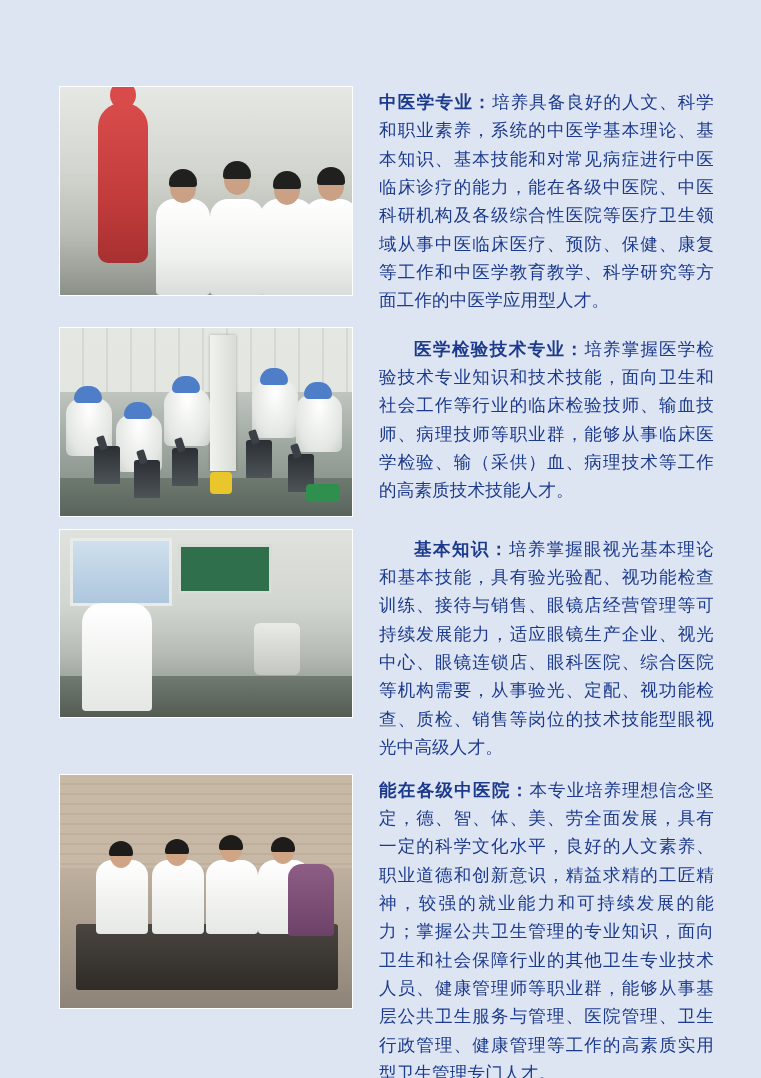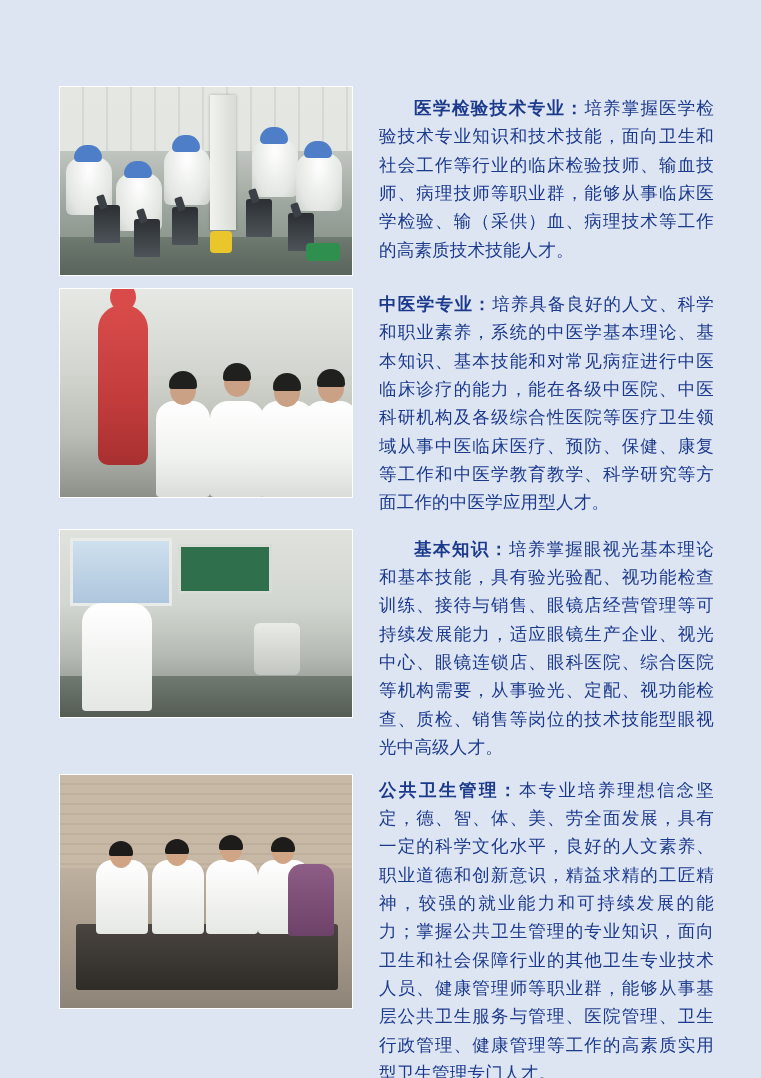--- a/index.html
+++ b/index.html
@@ -209,20 +209,45 @@
     position: absolute; right: 18px; bottom: 72px; width: 46px; height: 72px;
     background: linear-gradient(180deg,#8d5d86,#6d4268);
     border-radius: 14px 14px 4px 4px;
   }
 </style>
 </head>
 <body>
 
 <div class="page">
   <div class="content">
+
+    <div class="row r2">
+      <div class="photo p2">
+        <div class="bg"></div>
+        <div class="wall"></div>
+        <div class="model"></div>
+        <div class="coat" style="left:96px;"></div>
+        <div class="head" style="left:110px; top:86px;"></div>
+        <div class="hair" style="left:109px; top:82px;"></div>
+        <div class="coat" style="left:150px;"></div>
+        <div class="head" style="left:164px; top:78px;"></div>
+        <div class="hair" style="left:163px; top:74px;"></div>
+        <div class="coat" style="left:200px;"></div>
+        <div class="head" style="left:214px; top:88px;"></div>
+        <div class="hair" style="left:213px; top:84px;"></div>
+        <div class="coat" style="left:244px;"></div>
+        <div class="head" style="left:258px; top:84px;"></div>
+        <div class="hair" style="left:257px; top:80px;"></div>
+      </div>
+      <div class="text-col">
+        <p class="para">
+          <span class="major-name">中医学专业：</span><span>培养具备良好的人文、科学和职业素养，系统的中医学基本理论、基本知识、基本技能和对常见病症进行中医临床诊疗的能力，能在各级中医院、中医科研机构及各级综合性医院等医疗卫生领域从事中医临床医疗、预防、保健、康复等工作和中医学教育教学、科学研究等方面工作的中医学应用型人才。</span>
+        </p>
+      </div>
+    </div>
 
     <div class="row r1">
       <div class="photo p1">
         <div class="bg"></div>
         <div class="cab"></div>
         <div class="post"></div>
         <div class="bench"></div>
         <div class="coat" style="left:6px;  top:70px;"></div>
         <div class="cap" style="left:14px; top:58px;"></div>
         <div class="coat" style="left:56px; top:86px;"></div>
@@ -241,45 +266,20 @@
         <div class="yellow"></div>
         <div class="green"></div>
       </div>
       <div class="text-col">
         <p class="para">
           <span class="major-name">医学检验技术专业：</span><span>培养掌握医学检验技术专业知识和技术技能，面向卫生和社会工作等行业的临床检验技师、输血技师、病理技师等职业群，能够从事临床医学检验、输（采供）血、病理技术等工作的高素质技术技能人才。</span>
         </p>
       </div>
     </div>
 
-    <div class="row r2">
-      <div class="photo p2">
-        <div class="bg"></div>
-        <div class="wall"></div>
-        <div class="model"></div>
-        <div class="coat" style="left:96px;"></div>
-        <div class="head" style="left:110px; top:86px;"></div>
-        <div class="hair" style="left:109px; top:82px;"></div>
-        <div class="coat" style="left:150px;"></div>
-        <div class="head" style="left:164px; top:78px;"></div>
-        <div class="hair" style="left:163px; top:74px;"></div>
-        <div class="coat" style="left:200px;"></div>
-        <div class="head" style="left:214px; top:88px;"></div>
-        <div class="hair" style="left:213px; top:84px;"></div>
-        <div class="coat" style="left:244px;"></div>
-        <div class="head" style="left:258px; top:84px;"></div>
-        <div class="hair" style="left:257px; top:80px;"></div>
-      </div>
-      <div class="text-col">
-        <p class="para">
-          <span class="major-name">中医学专业：</span><span>培养具备良好的人文、科学和职业素养，系统的中医学基本理论、基本知识、基本技能和对常见病症进行中医临床诊疗的能力，能在各级中医院、中医科研机构及各级综合性医院等医疗卫生领域从事中医临床医疗、预防、保健、康复等工作和中医学教育教学、科学研究等方面工作的中医学应用型人才。</span>
-        </p>
-      </div>
-    </div>
-
     <div class="row r3">
       <div class="photo p3">
         <div class="bg"></div>
         <div class="window"></div>
         <div class="board"></div>
         <div class="bench"></div>
         <div class="coat"></div>
         <div class="device"></div>
       </div>
       <div class="text-col">
@@ -303,19 +303,19 @@
         <div class="coat" style="left:146px;"></div>
         <div class="head" style="left:160px; bottom:146px;"></div>
         <div class="hair" style="left:159px; bottom:158px;"></div>
         <div class="coat" style="left:198px;"></div>
         <div class="head" style="left:212px; bottom:144px;"></div>
         <div class="hair" style="left:211px; bottom:156px;"></div>
         <div class="purple"></div>
       </div>
       <div class="text-col">
         <p class="para">
-          <span class="major-name">公共卫生管理：</span><span>本专业培养理想信念坚定，德、智、体、美、劳全面发展，具有一定的科学文化水平，良好的人文素养、职业道德和创新意识，精益求精的工匠精神，较强的就业能力和可持续发展的能力；掌握公共卫生管理的专业知识，面向卫生和社会保障行业的其他卫生专业技术人员、健康管理师等职业群，能够从事基层公共卫生服务与管理、医院管理、卫生行政管理、健康管理等工作的高素质实用型卫生管理专门人才。</span>
+          <span class="major-name">能在各级中医院：</span><span>本专业培养理想信念坚定，德、智、体、美、劳全面发展，具有一定的科学文化水平，良好的人文素养、职业道德和创新意识，精益求精的工匠精神，较强的就业能力和可持续发展的能力；掌握公共卫生管理的专业知识，面向卫生和社会保障行业的其他卫生专业技术人员、健康管理师等职业群，能够从事基层公共卫生服务与管理、医院管理、卫生行政管理、健康管理等工作的高素质实用型卫生管理专门人才。</span>
         </p>
       </div>
     </div>
 
   </div>
 </div>
 
 </body></html>

